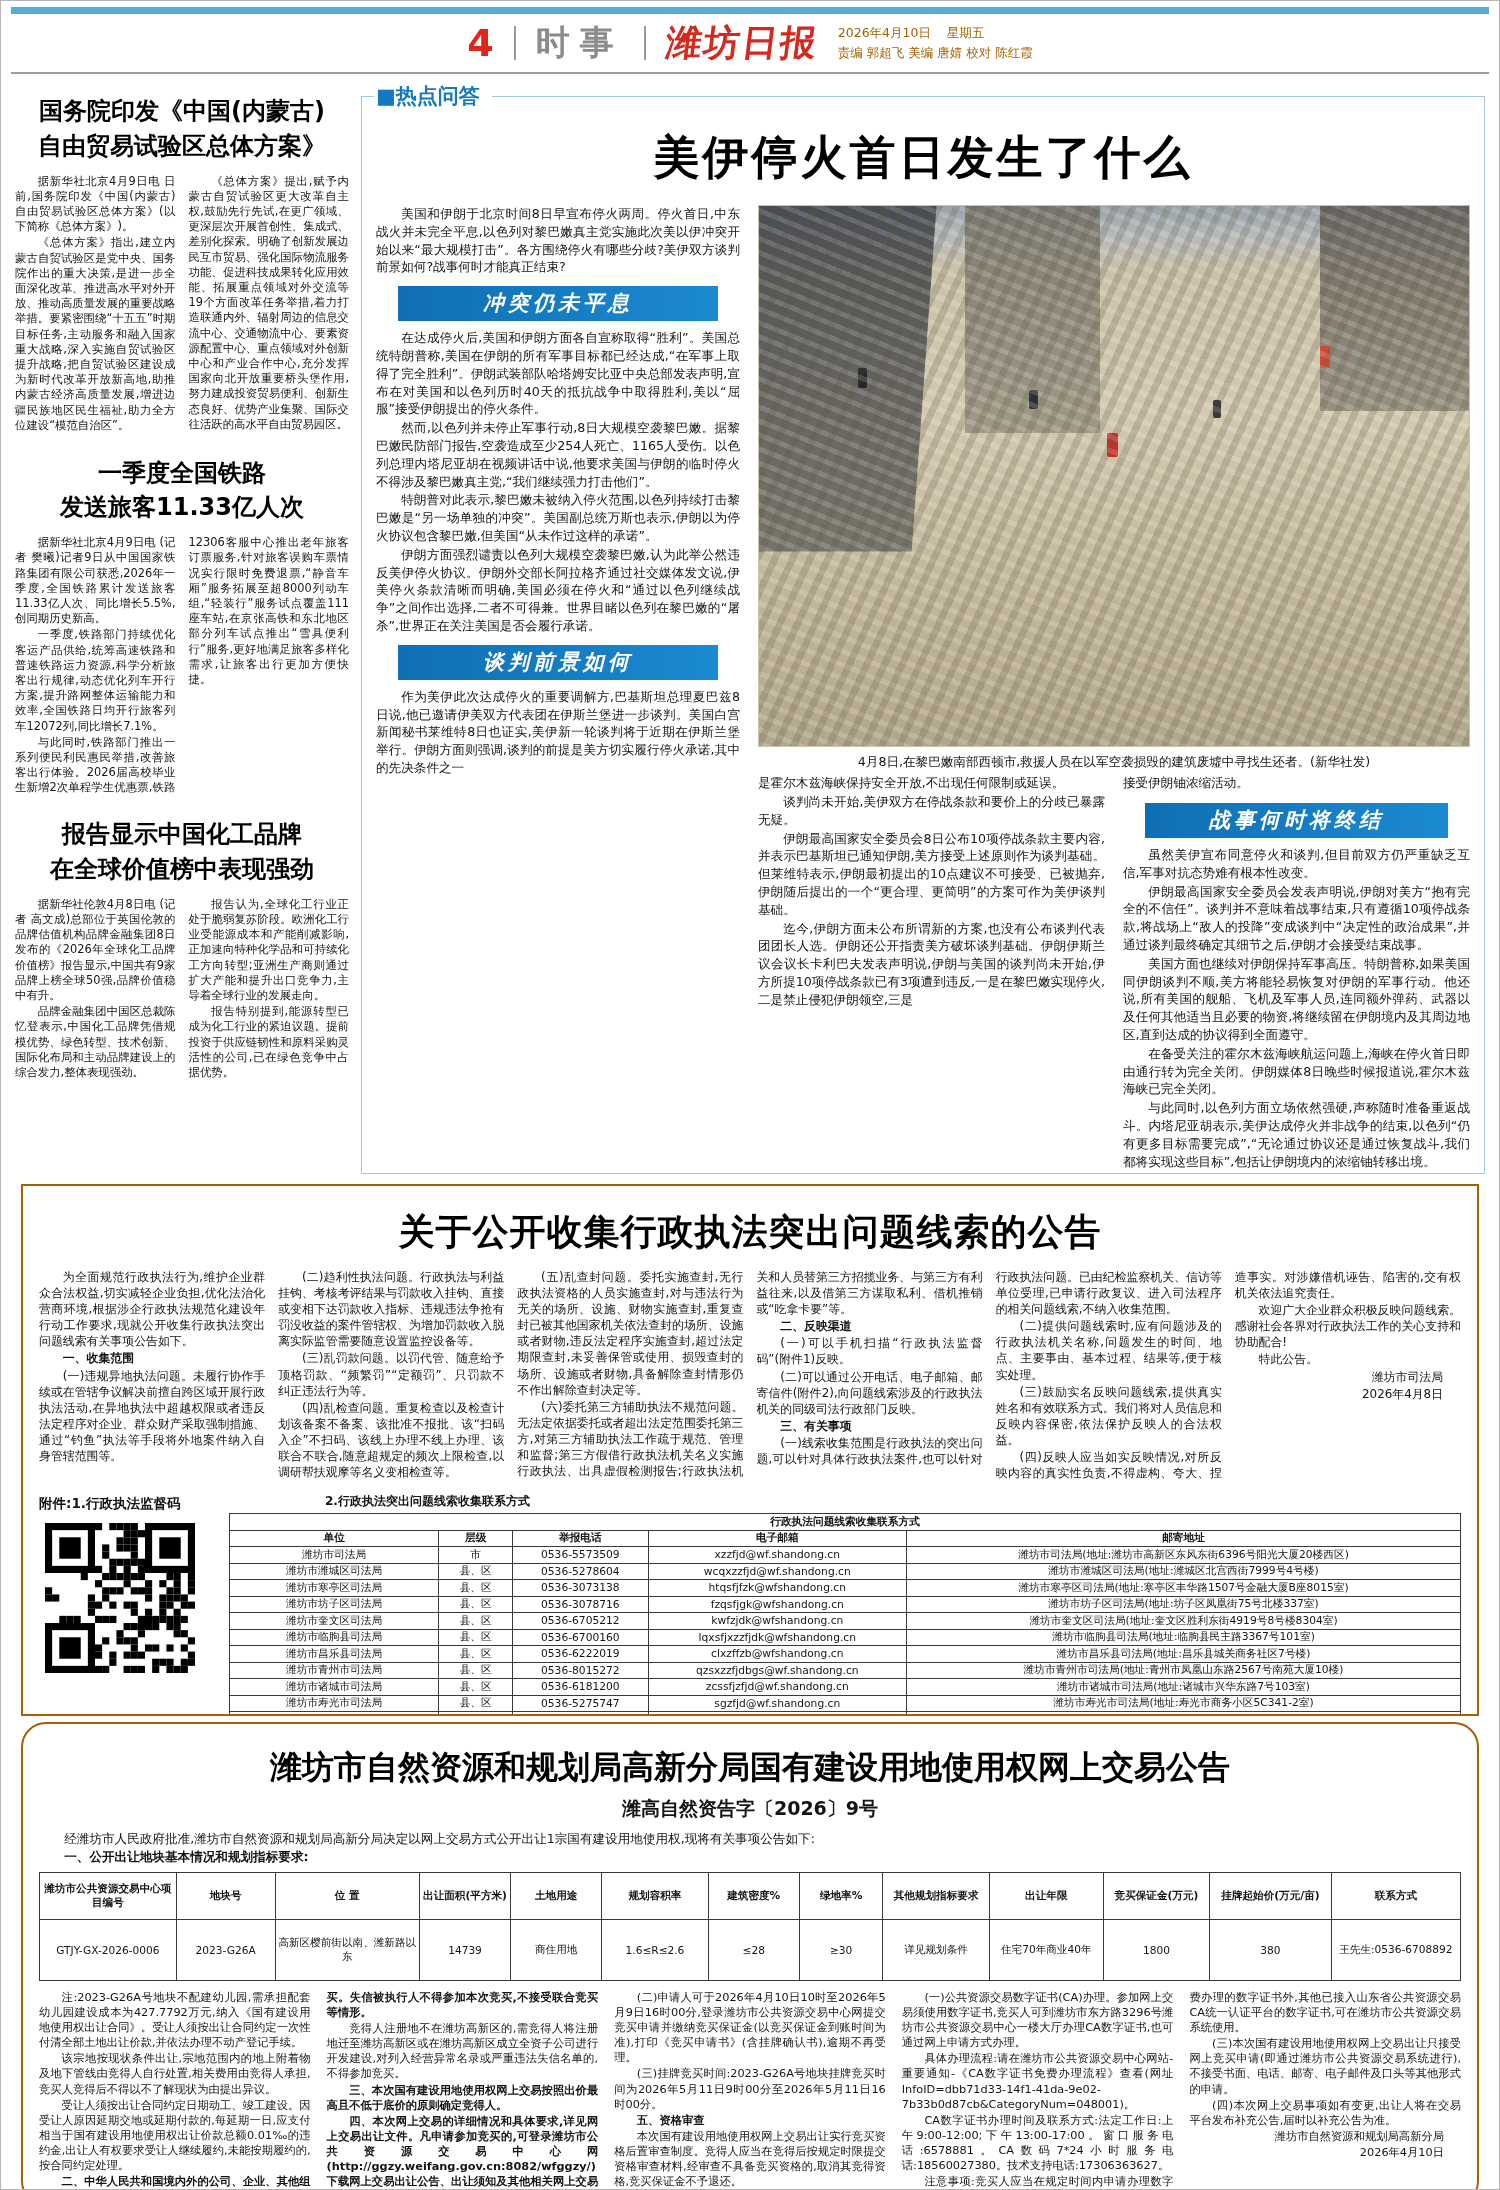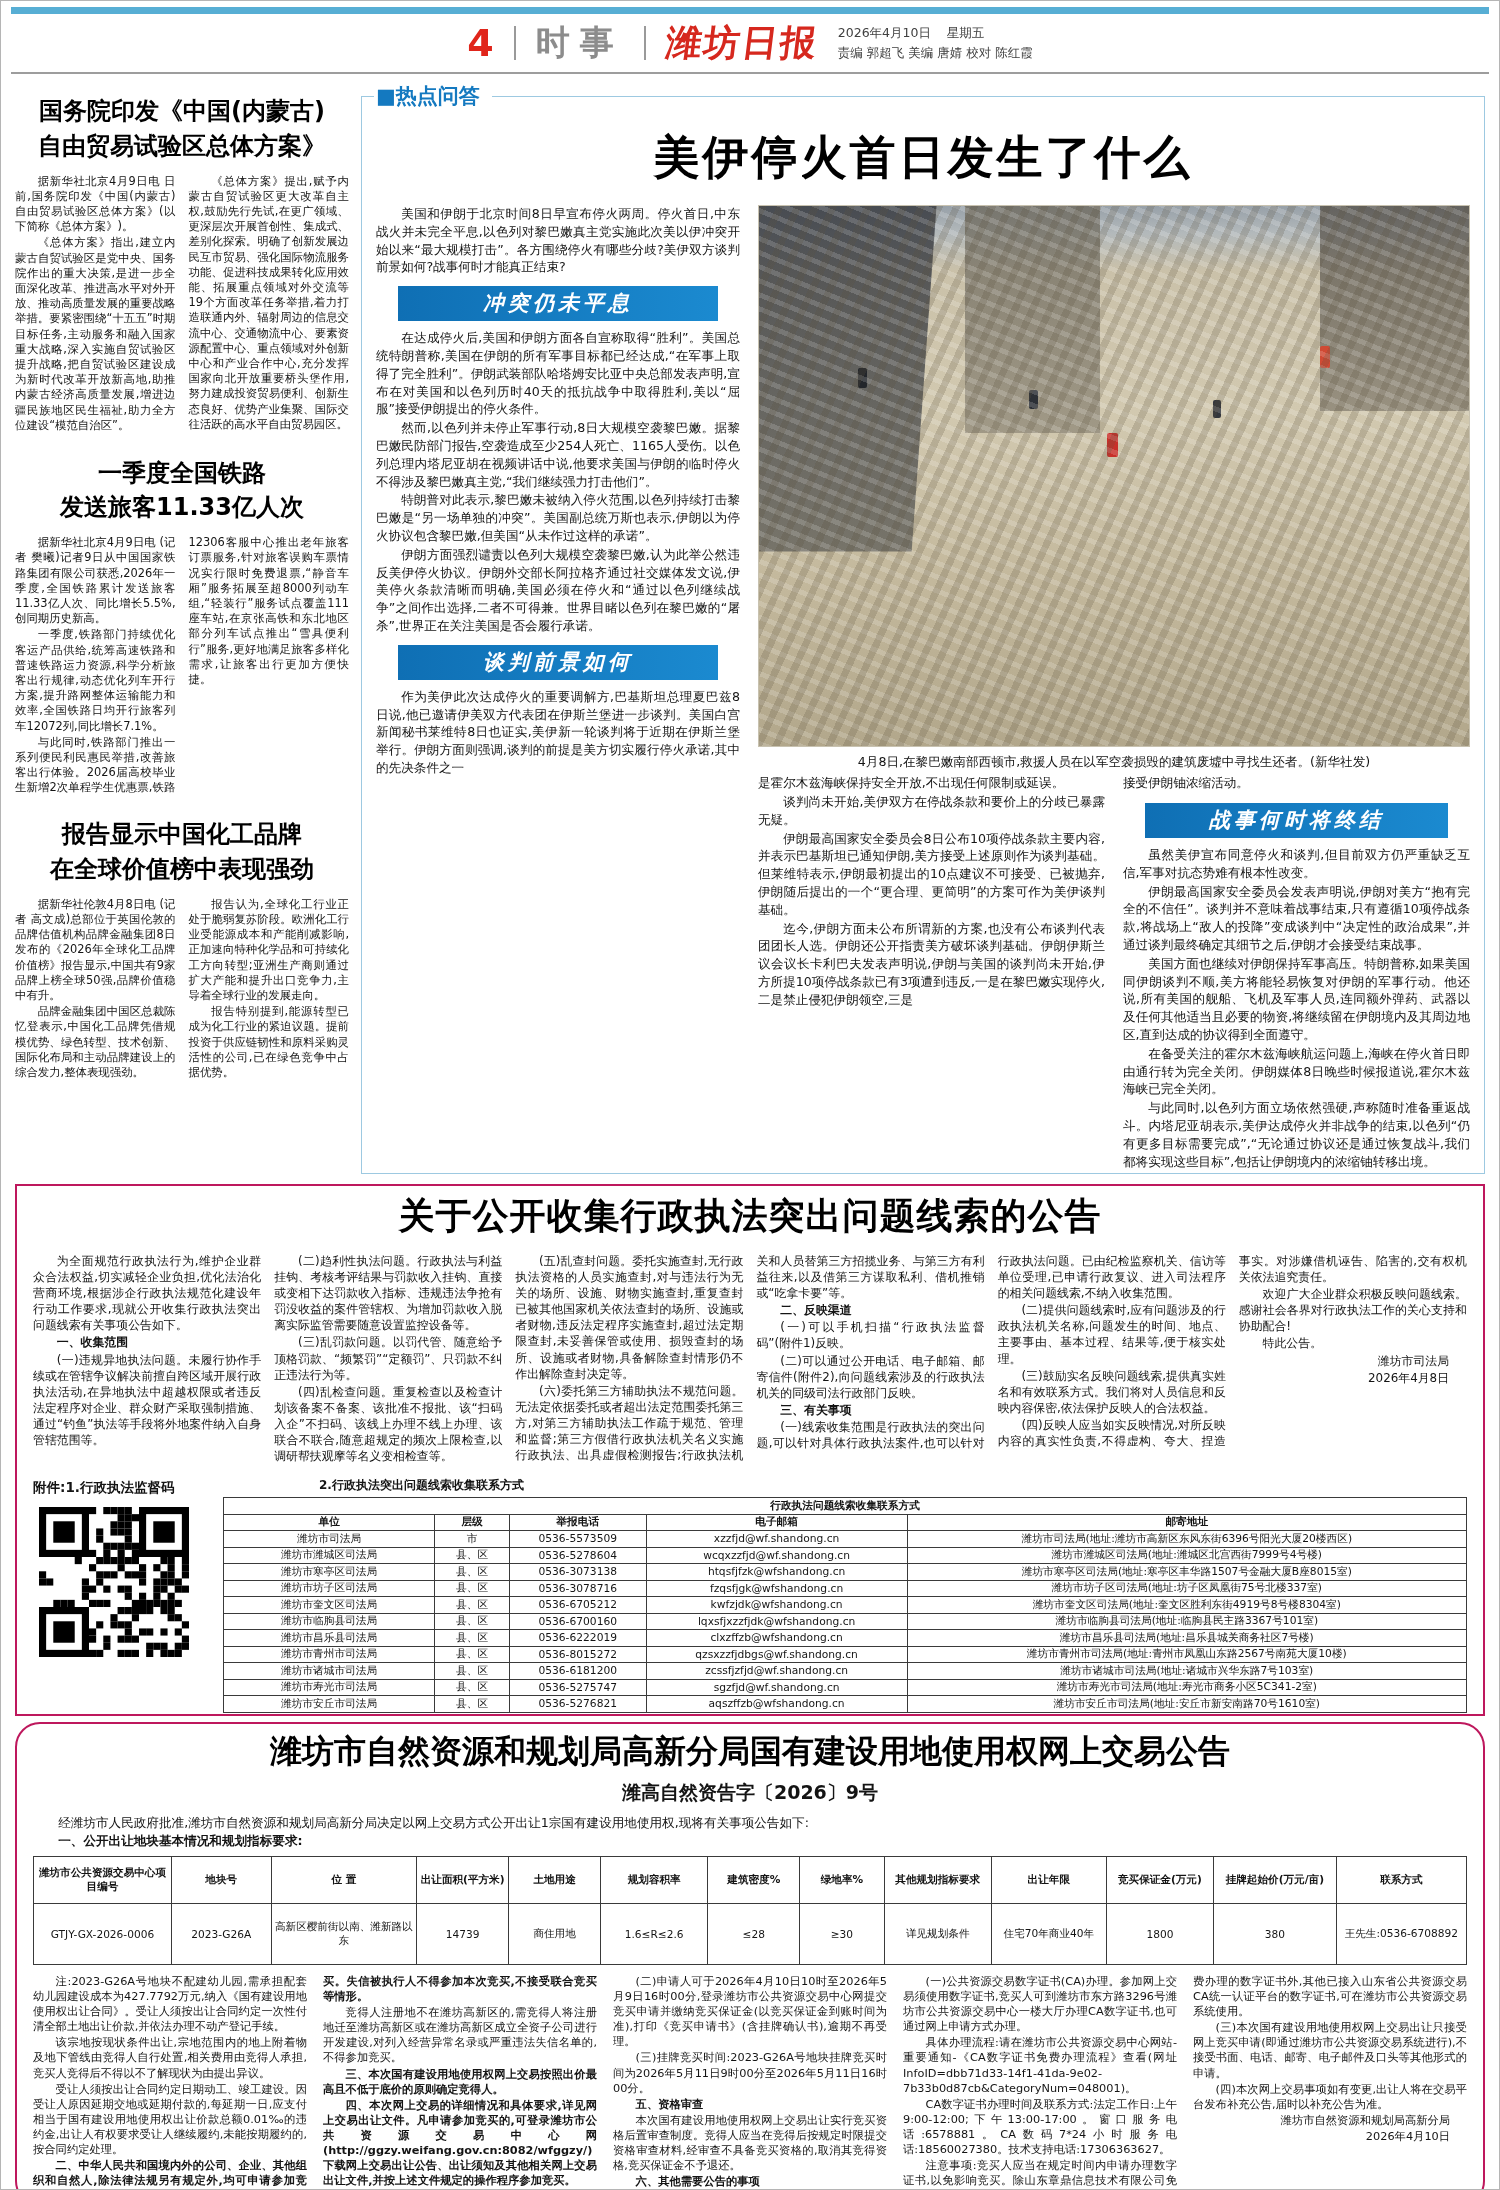--- a/index.html
+++ b/index.html
@@ -6,21 +6,21 @@
   .page{width:1500px;height:2190px;margin:0 auto;background:#fff;border:1px solid #b5b5b5;
         box-sizing:border-box;overflow:hidden;font-family:"DejaVu Sans",sans-serif;color:#141414;}
   
   .topband{height:7px;background:#57aed4;margin:6px 10px 0;}
   .masthead{display:flex;align-items:center;justify-content:center;gap:20px;height:58px;}
   .page-num{color:#e0251b;font-size:38px;font-weight:900;}
   .mast-bar{width:2px;height:34px;background:#9a9a9a;}
   .mast-section{color:#8c8c8c;font-size:34px;font-weight:900;letter-spacing:10px;}
   .paper-name{color:#d6281e;font-size:36px;font-weight:900;font-family:"DejaVu Serif",serif;
               transform:skewX(-7deg);letter-spacing:2px;}
-  .mast-dates{font-size:12.5px;line-height:1.6;color:#404040;}
+  .mast-dates{font-size:12.5px;line-height:1.6;color:#a16207;}
   .mast-rule{height:2px;background:#9d9d9d;margin:0 10px;}
   
   .content{display:flex;gap:12px;padding:6px 14px 4px;height:1104px;overflow:hidden;box-sizing:border-box;}
   .leftcol{width:334px;flex:none;}
   .article h2{text-align:center;font-weight:900;color:#000;margin:0;}
   .a-title-lg{font-size:24px;line-height:1.45;margin:14px 0 10px !important;}
   .art-body{column-count:2;column-gap:13px;column-fill:auto;overflow:hidden;}
   .b1{height:268px;}
   .b2{height:268px;margin-top:6px;}
   .b3{height:212px;}
@@ -54,21 +54,21 @@
   .fig-red1{left:49%;top:42%;width:11px;height:24px;background:#c8302a;}
   .fig-red2{left:79%;top:26%;width:10px;height:22px;background:#d04a34;}
   .fig-dark1{left:14%;top:30%;width:9px;height:20px;background:#23262b;}
   .fig-dark2{left:38%;top:34%;width:9px;height:19px;background:#2c3036;}
   .fig-dark3{left:64%;top:36%;width:8px;height:18px;background:#33363c;}
   .caption{font-size:12.6px;text-align:center;margin:7px 0 5px;text-indent:0;}
   .m-cols{display:flex;gap:18px;height:424px;overflow:hidden;}
   .m-mid,.m-rt{flex:1;min-width:0;display:flex;flex-direction:column;}
   .m-rt-paras{flex:1;overflow:hidden;}
   
-  .notice{margin:6px 14px;border:2px solid #be185d;padding:4px 16px;box-sizing:border-box;overflow:hidden;}
+  .notice{margin:6px 20px;border:2px solid #a16207;padding:20px 16px;box-sizing:border-box;overflow:hidden;}
   .n1{height:532px;}
   .n1-title{font-size:36px;font-weight:900;text-align:center;margin:2px 0 12px;color:#000;letter-spacing:1px;}
   .n1-cols{column-count:6;column-gap:13px;column-fill:auto;height:214px;overflow:hidden;}
   .n1-cols .para{font-size:11.9px;line-height:16.1px;}
   .n1-bottom{display:flex;gap:18px;margin-top:10px;}
   .n1-attach{width:172px;flex:none;}
   .attach-label{font-size:13.5px;font-weight:bold;margin:2px 0 10px;}
   .qr-box{width:150px;height:150px;margin-left:6px;}
   .n1-tablewrap{flex:1;min-width:0;}
   .tbl-label{font-size:12px;font-weight:bold;margin:0 0 3px 96px;}

